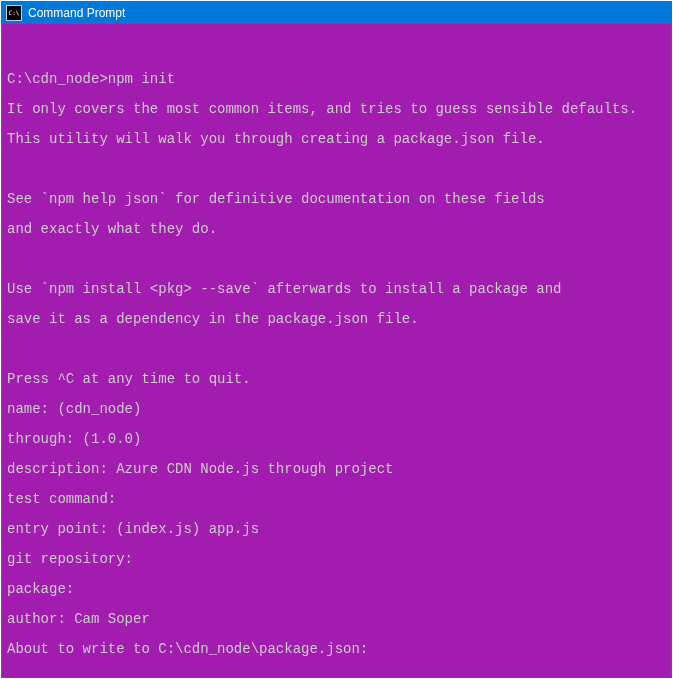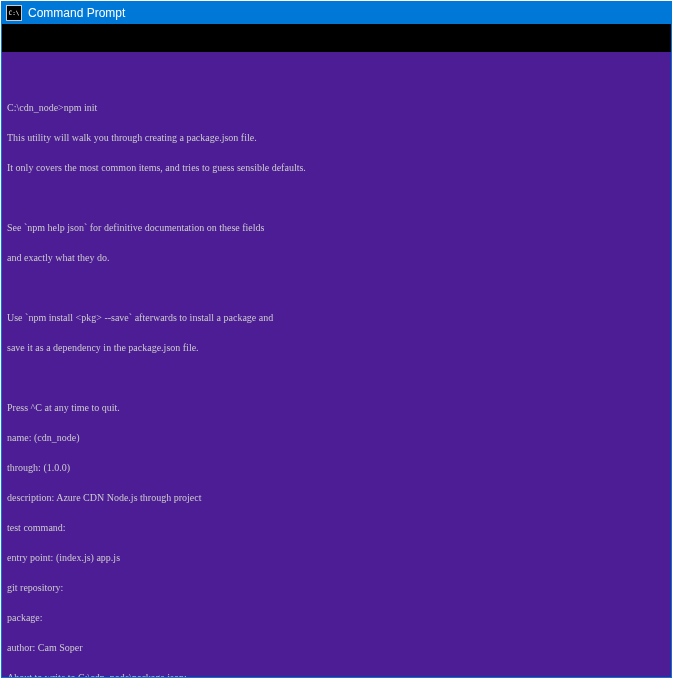--- a/index.html
+++ b/index.html
@@ -11,21 +11,20 @@
       overflow: hidden;
     }
     .window {
       width: 671px;
       height: 677px;
       margin: 1px;
       border: 1px solid #0078d7;
       display: flex;
       flex-direction: column;
       background: #000;
-      gap: 28px;
     }
     .titlebar {
       background: #0078d7;
       height: 22px;
       display: flex;
       align-items: center;
       padding: 0 4px;
       color: #fff;
       font-size: 12px;
       font-family: "Segoe UI", Tahoma, sans-serif;
@@ -43,44 +42,44 @@
     }
     .titlebar .icon::before {
       content: "C:\\";
       color: #fff;
       font-size: 6px;
       font-family: monospace;
       line-height: 1;
     }
     .console {
       flex: 1;
-      background: #4c1d95;
+      background: #a21caf;
       color: #ccc;
-      font-family: Liberation Serif, serif;
-      font-size: 10px;
+      font-family: Liberation Mono, monospace;
+      font-size: 14px;
       line-height: 15px;
       padding: 3px 5px;
       white-space: pre;
       overflow: hidden;
     }
     .blank { height: 15px; }
   </style>
 </head>
 <body>
 
 <div class="window">
   <div class="titlebar">
     <span class="icon"></span>
     <span>Command Prompt</span>
   </div>
   <div class="console">
 <div class="blank"></div>
 <div>C:\cdn_node&gt;npm init</div>
+<div>It only covers the most common items, and tries to guess sensible defaults.</div>
 <div>This utility will walk you through creating a package.json file.</div>
-<div>It only covers the most common items, and tries to guess sensible defaults.</div>
 <div class="blank"></div>
 <div>See `npm help json` for definitive documentation on these fields</div>
 <div>and exactly what they do.</div>
 <div class="blank"></div>
 <div>Use `npm install &lt;pkg&gt; --save` afterwards to install a package and</div>
 <div>save it as a dependency in the package.json file.</div>
 <div class="blank"></div>
 <div>Press ^C at any time to quit.</div>
 <div>name: (cdn_node)</div>
 <div>through: (1.0.0)</div>

